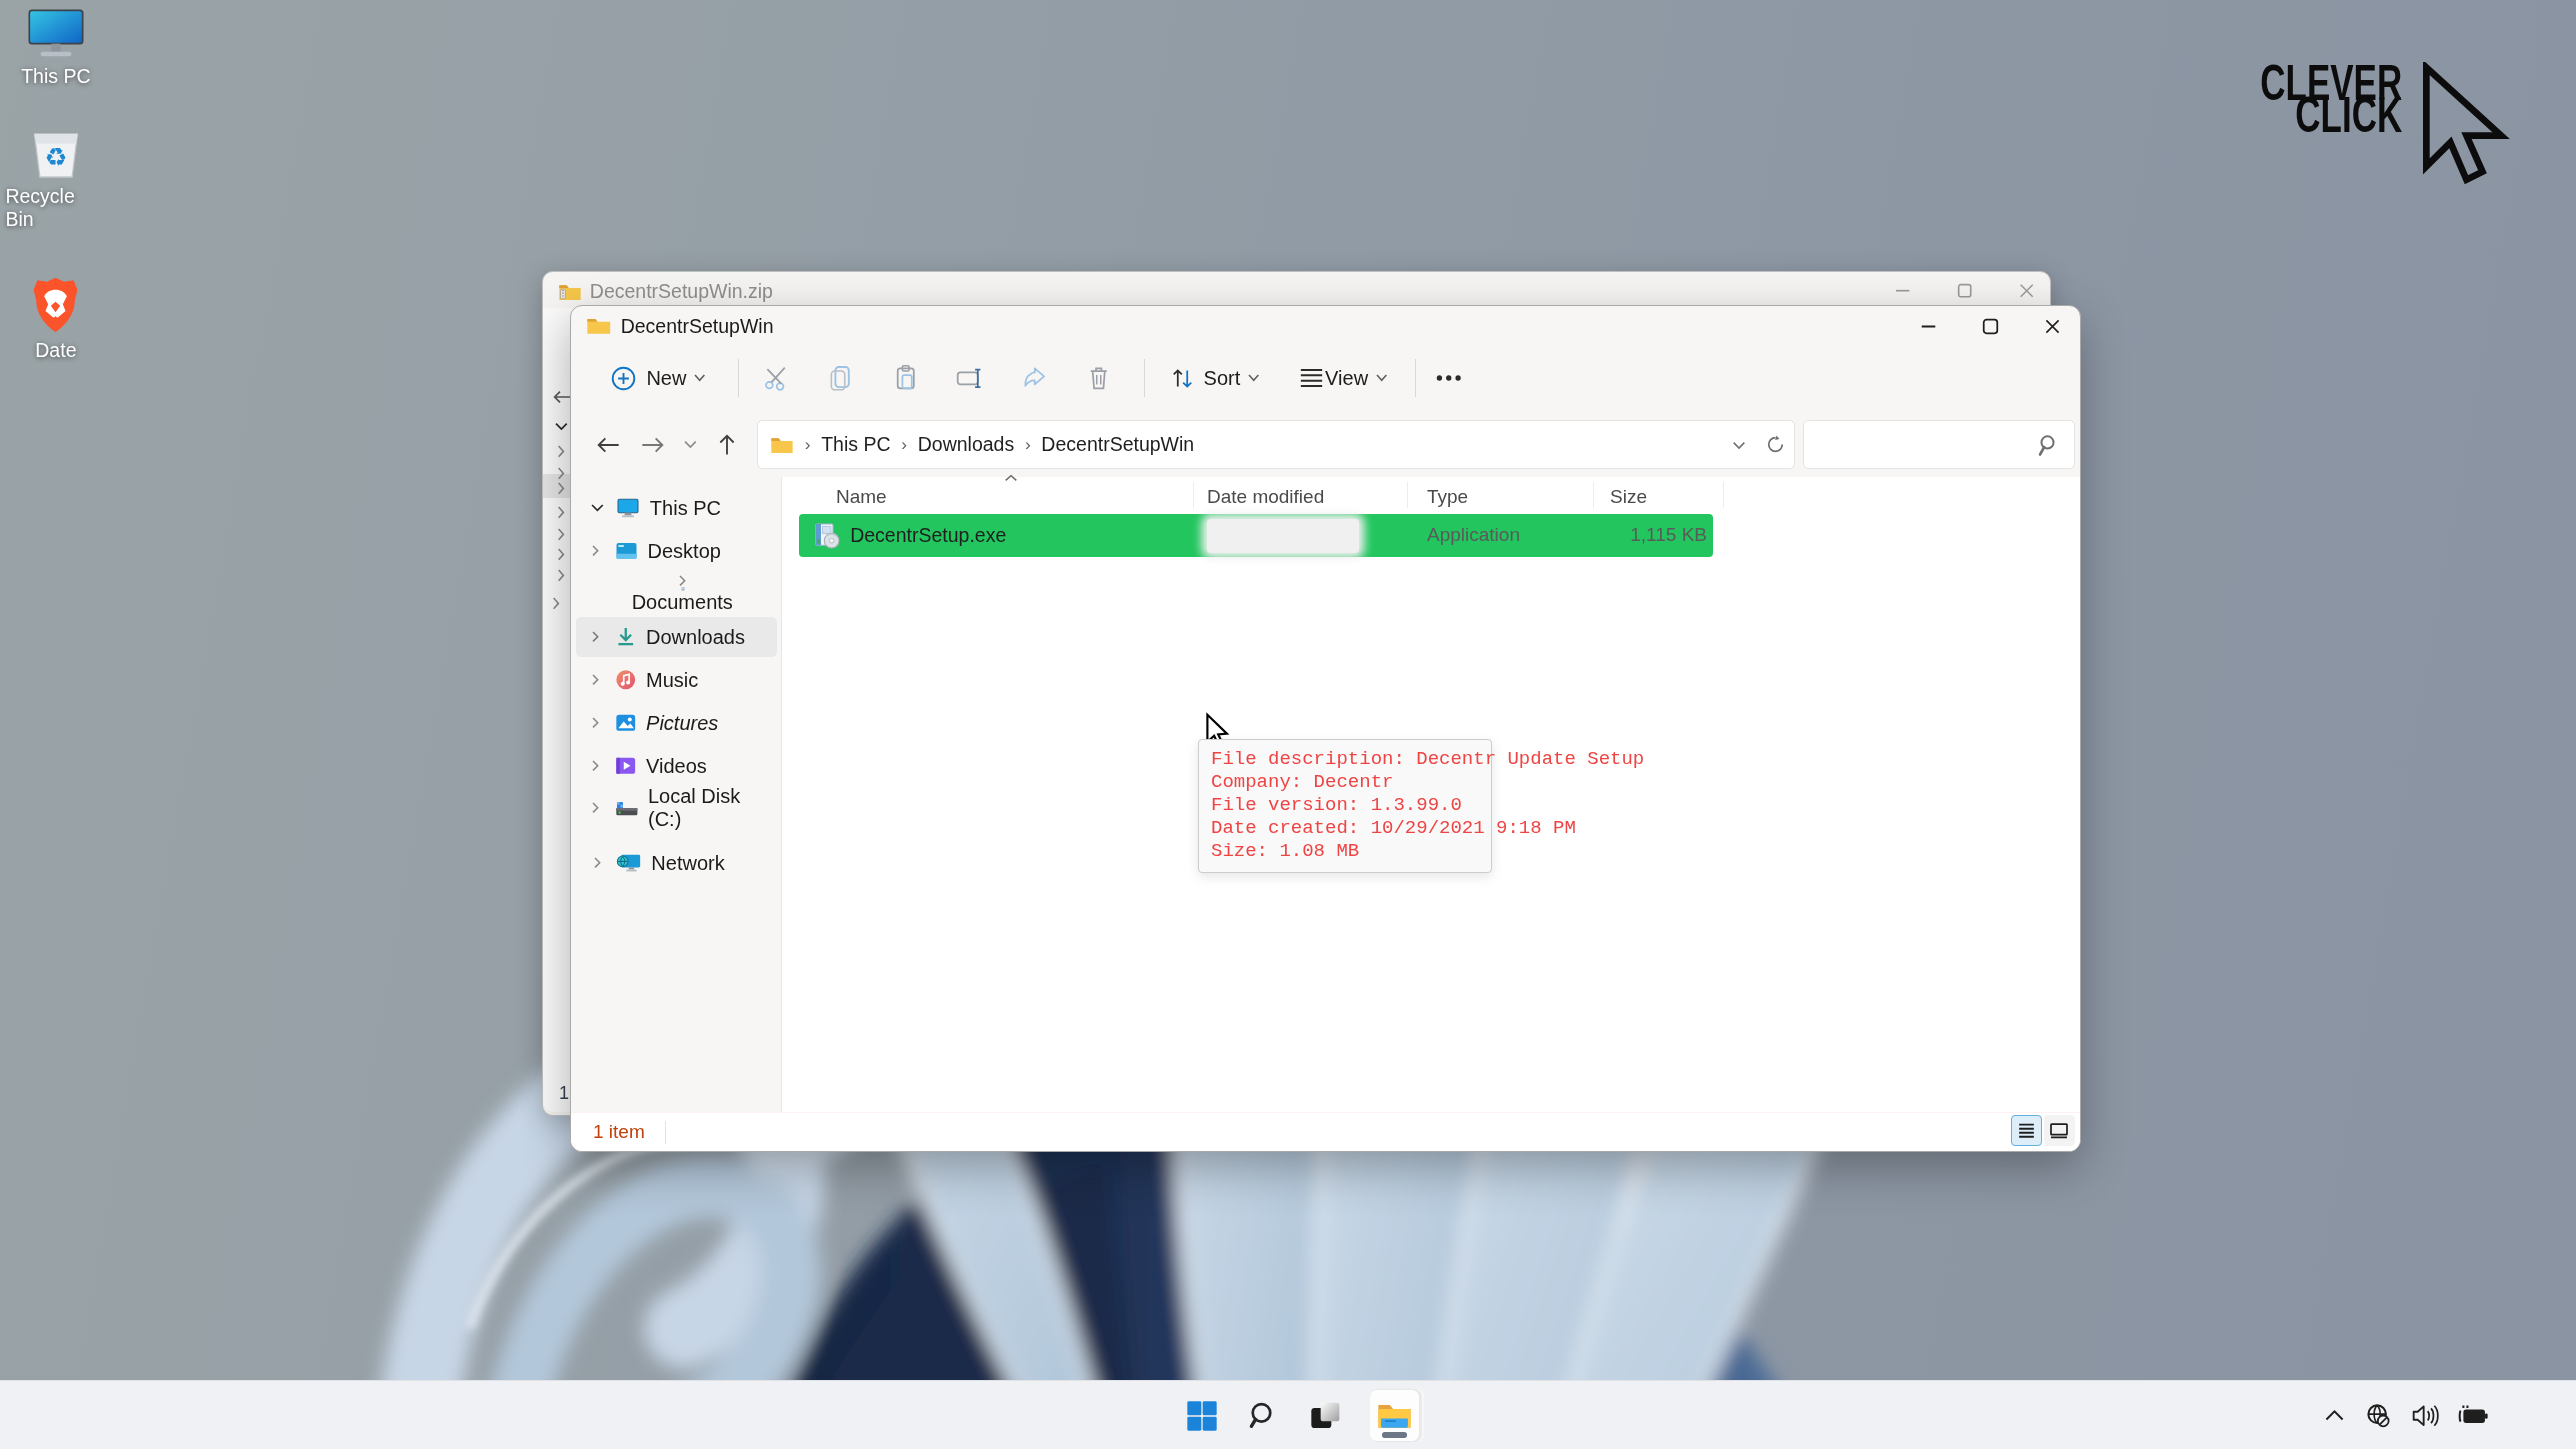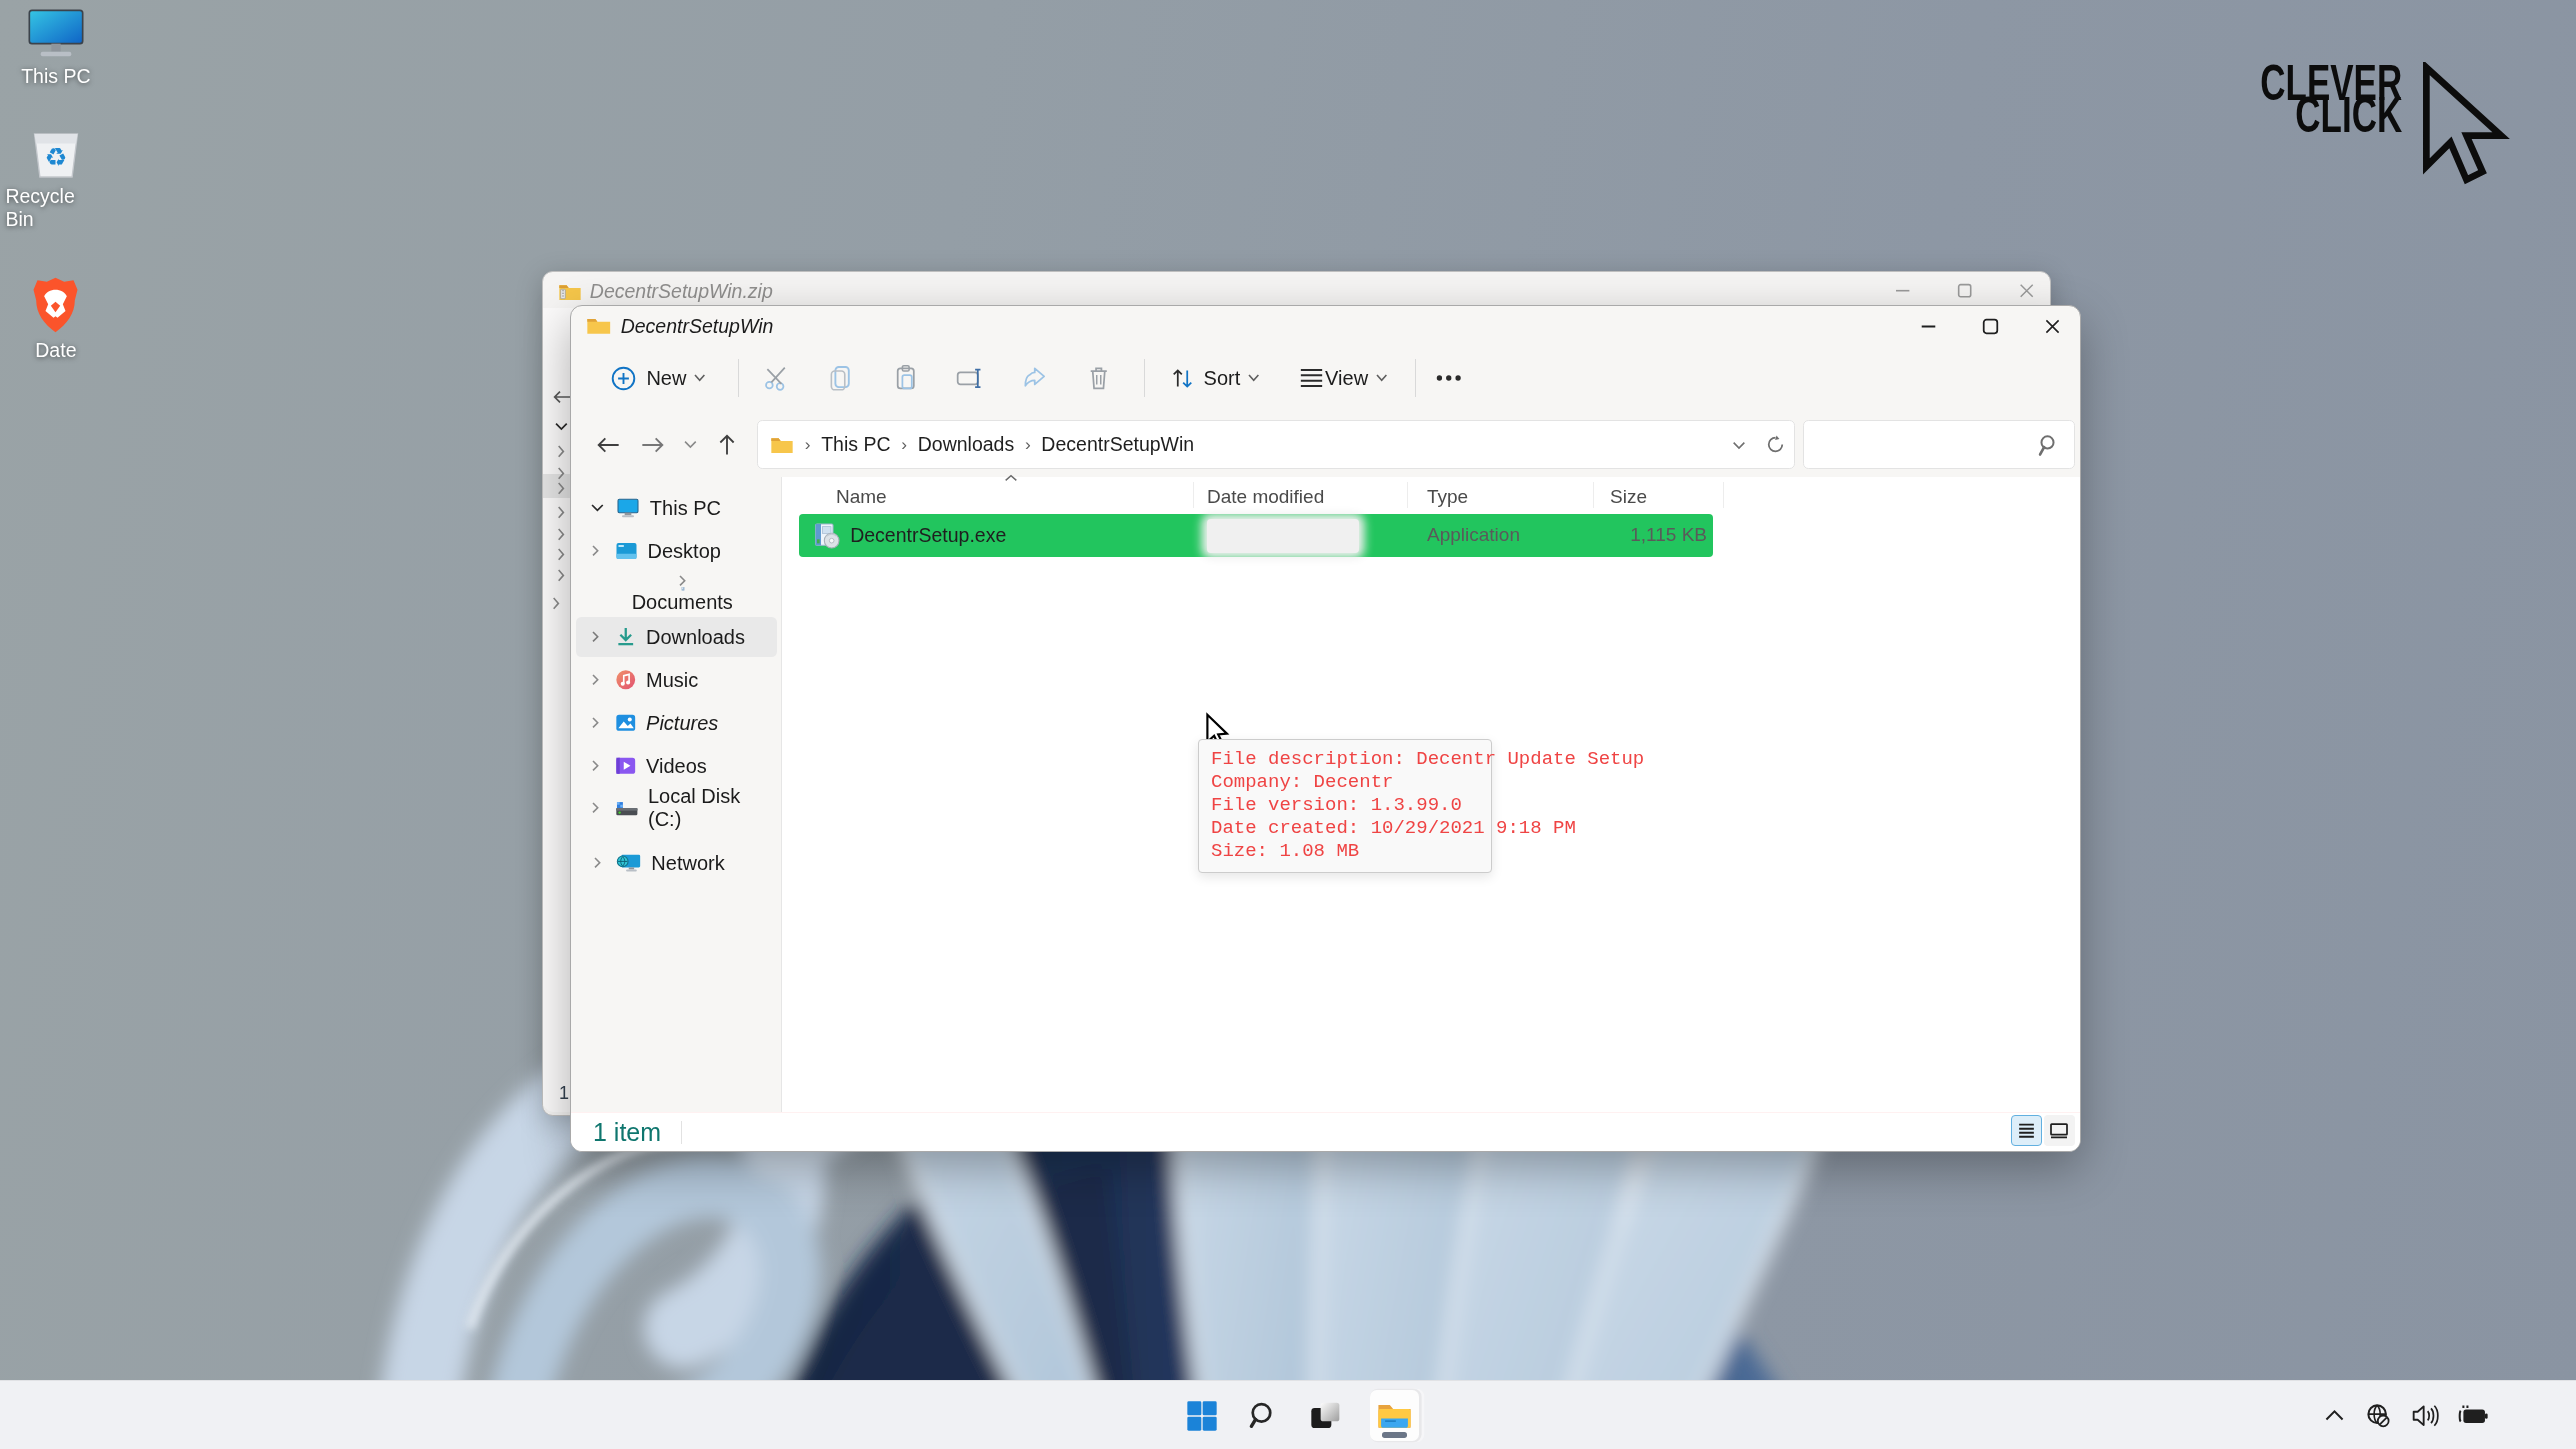--- a/index.html
+++ b/index.html
@@ -18,21 +18,21 @@
                         transform:scale(0.92,1.3); transform-origin:right center; }
   .wm-cursor { position:absolute; top:-5.4px; right:-138px; }
 
   
   .desk-icons { position:absolute; left:5.4px; top:6.7px; width:101px; }
   .desk-icon { width:101px; display:flex; flex-direction:column; align-items:center; }
   .desk-icon .dlabel { margin-top:4px; font-size:19.5px; color:#ffffff; text-shadow:0 1.3px 5.4px rgba(0,0,0,.55); }
   .di-1 { margin-top:2.7px; } .di-2 { margin-top:42px; } .di-3 { margin-top:44px; }
 
   
-  .titlebar-text { font-size:19.5px;font-style:italic; }
+  .titlebar-text { font-size:19.5px; }
   .wc-btn { position:absolute; width:43px; height:38px; display:flex; align-items:center; justify-content:center; }
 
   
   #backwin { position:absolute; left:542px; top:271px; width:1509px; height:845px;
              background:#f5f4f3; border:0.7px solid #bfbfbf; border-radius:10.7px;
              box-shadow:0 6.7px 27px rgba(0,0,0,.22); }
   #backwin .bw-title { position:absolute; left:14.8px; top:8px; display:flex; align-items:center; gap:8px; color:#8f8e8d; }
   #backwin .bw-strip { position:absolute; left:0; top:36px; width:29.5px; height:804px; overflow:hidden;
                        background:#fbfafa; border-bottom-left-radius:10.7px; }
   .bw-band { position:absolute; left:0; width:29.5px; height:24px; background:#e4e4e4; }
@@ -87,21 +87,21 @@
             border-radius:4px; box-shadow:0 0 9.4px 5.4px #f0f0f0; }
 
   .tooltip { position:absolute; left:416px; top:262px; width:294px; background:#f9f9f9;
              border:1.3px solid #cccccc; border-radius:4px; padding:8px 12px 9.4px 12px;
              box-shadow:0 4px 12px rgba(0,0,0,.10); }
   .tooltip .tl { font-size:19px; line-height:23px; color:#ef4444; white-space:nowrap;font-family:Liberation Mono, monospace; }
   .row-cursor { position:absolute; left:420px; top:235px; }
 
   .statusbar { position:absolute; left:0; bottom:0; width:100%; height:39px; background:#ffffff;
                border-top:0.7px solid #f992; display:flex; align-items:center; }
-  .st-count { margin-left:22px; font-size:25px; color:#0f766e; }
+  .st-count { margin-left:22px; font-size:19px; color:#c2410c; }
   .st-sep { margin-left:20px; width:0.7px; height:23px; background:#e2e2e2; }
   .view-toggle { position:absolute; bottom:4.7px; width:31px; height:31px; border-radius:4px;
                  display:flex; align-items:center; justify-content:center; }
   .vt-details { right:38px; background:#ddeef9; border:1.3px solid #62b0e0; }
   .vt-thumbs { right:5.4px; background:#f3f3f3; }
 
   
   #taskbar { position:absolute; left:0; top:1380px; width:2576px; height:69px;
              background:#f0f1f4; border-top:0.7px solid rgba(0,0,0,.06); }
   .tb-center { position:absolute; left:1184px; top:0; height:69px; display:flex; align-items:center; gap:27px; }

